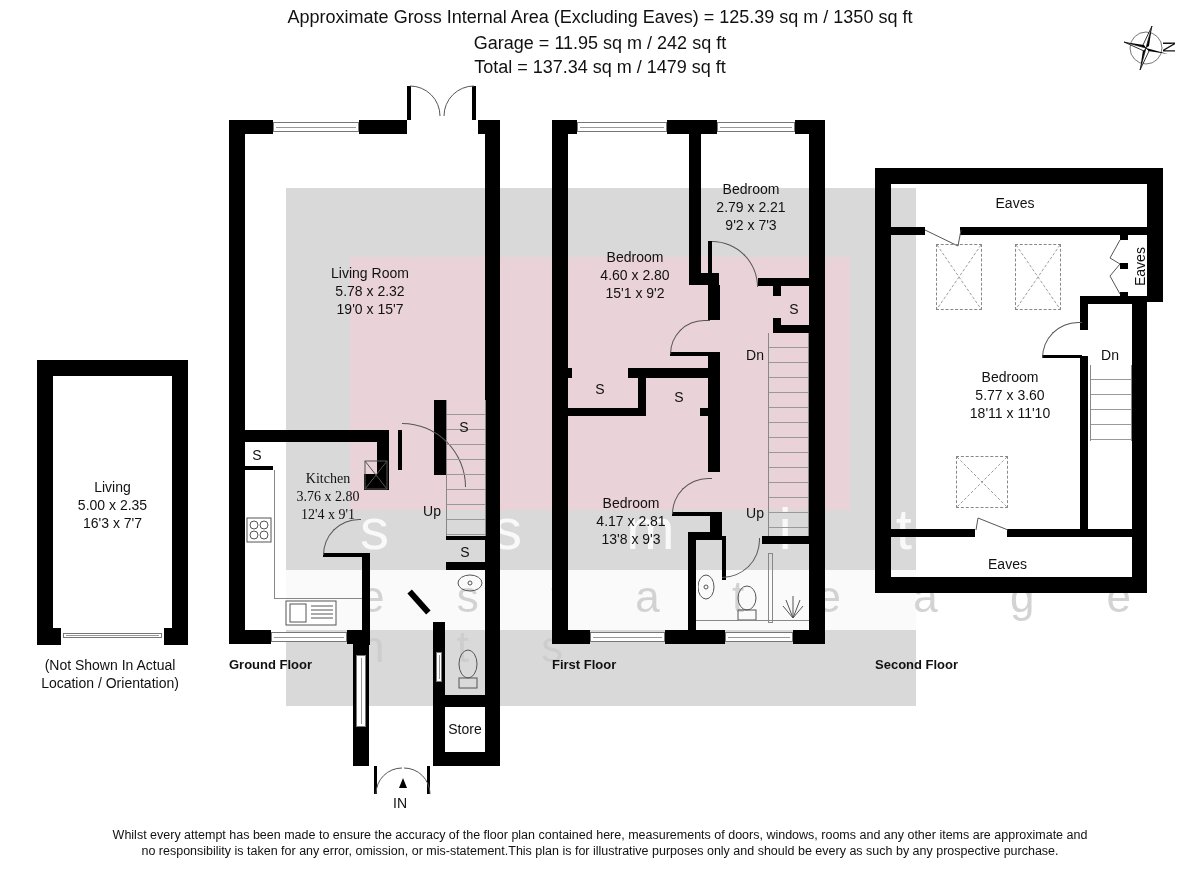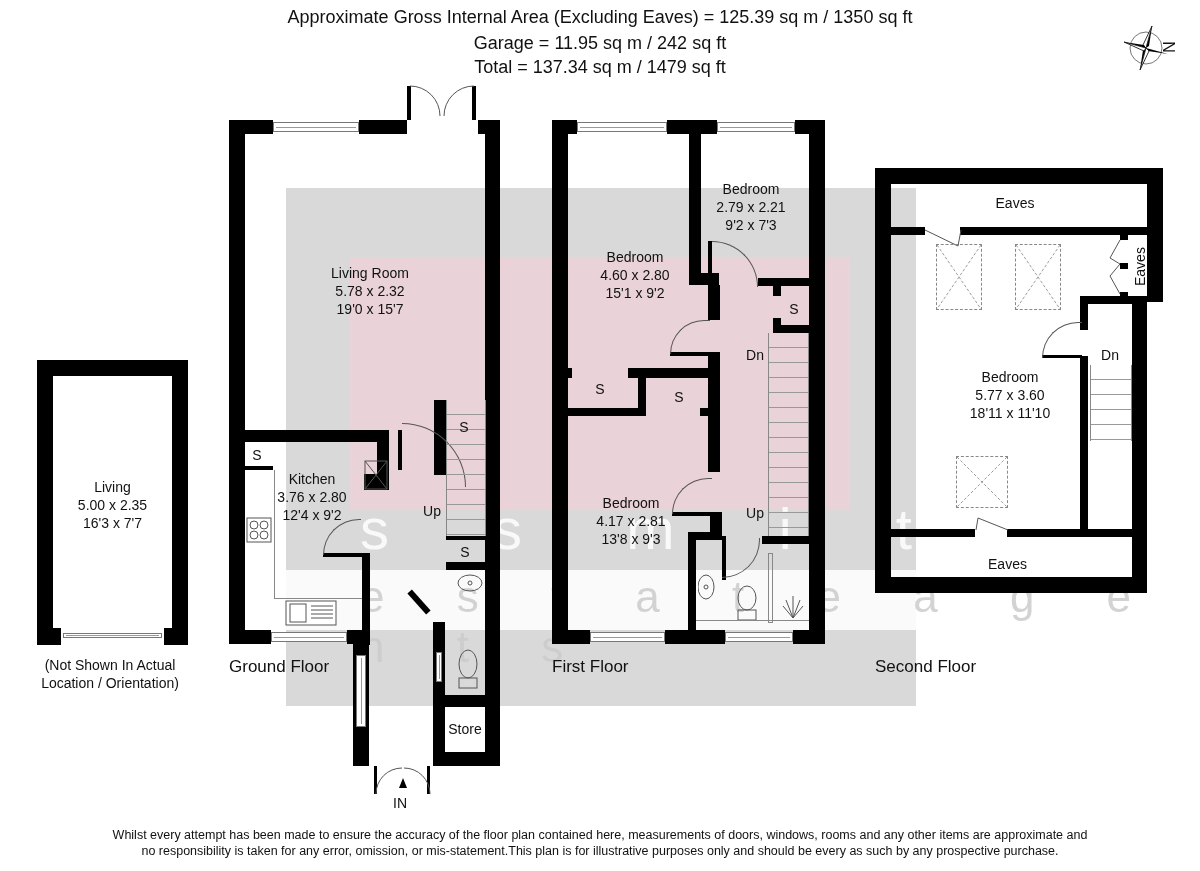--- a/index.html
+++ b/index.html
@@ -8,21 +8,21 @@
   .hdr{position:absolute;left:0;width:1200px;text-align:center;font-size:18px;line-height:22px;}
   .wm-grey{position:absolute;background:#d9d9d9;}
   .wm-pink{position:absolute;background:#ead2d9;}
   .wm-text{position:absolute;color:#fff;font-size:58px;letter-spacing:44px;opacity:.85;}
   .w{position:absolute;background:#000;}
   .win{position:absolute;background:#fff;border:1px solid #777;box-sizing:border-box;}
   .win::after{content:"";position:absolute;left:2px;right:2px;top:45%;height:1px;background:#999;}
   .vwin{position:absolute;background:#fff;border:1px solid #777;box-sizing:border-box;}
   .vwin::after{content:"";position:absolute;top:2px;bottom:2px;left:45%;width:1px;background:#999;}
   .lbl{position:absolute;text-align:center;font-size:14px;line-height:18px;}
-  .floor{position:absolute;font-weight:normal;font-size:17px;}
+  .floor{position:absolute;font-weight:bold;font-size:13px;}
   .sky{position:absolute;border:1px dashed #888;box-sizing:border-box;}
   .sky svg{position:absolute;left:0;top:0;width:100%;height:100%;}
   .arc{position:absolute;border:1px solid #555;box-sizing:border-box;}
   .stairs{position:absolute;border-left:1px solid #888;border-right:1px solid #888;box-sizing:border-box;
     background:repeating-linear-gradient(to bottom,transparent 0,transparent 14px,#999 14px,#999 15px);}
   .foot{position:absolute;left:0;width:1200px;text-align:center;font-size:12.5px;line-height:16px;}
 </style>
 </head>
 <body>
 
@@ -158,24 +158,24 @@
     <ellipse cx="13" cy="16" rx="9" ry="14" fill="none" stroke="#555"></ellipse>
       <rect x="4" y="30" width="18" height="10" fill="none" stroke="#555"></rect>
   </svg>
   <div class="lbl" style="left:444px;top:720px;width:42px;">Store</div>
 
   <div class="lbl" style="left:300px;top:264px;width:140px;">
     <div>Living Room</div>
       <div>5.78 x 2.32</div>
       <div>19'0 x 15'7</div>
   </div>
-  <div class="lbl" style="left:272px;top:470px;width:80px;">
+  <div class="lbl" style="left:288px;top:470px;width:80px;font-family:Liberation Serif, serif;">
     <div>Kitchen</div>
       <div>3.76 x 2.80</div>
-      <div>12'4 x 9'2</div>
+      <div>12'4 x 9'1</div>
   </div>
   <div class="floor" style="left:229px;top:657px;">Ground Floor</div>
 </div>
 
 <div>
   <div class="w" style="left:552px;top:120px;width:16px;height:524px;"></div>
   <div class="w" style="left:552px;top:120px;width:25px;height:14px;"></div>
   <div class="win" style="left:577px;top:122px;width:90px;height:10px;"></div>
   <div class="w" style="left:667px;top:120px;width:50px;height:14px;"></div>
   <div class="win" style="left:717px;top:122px;width:78px;height:10px;"></div>

